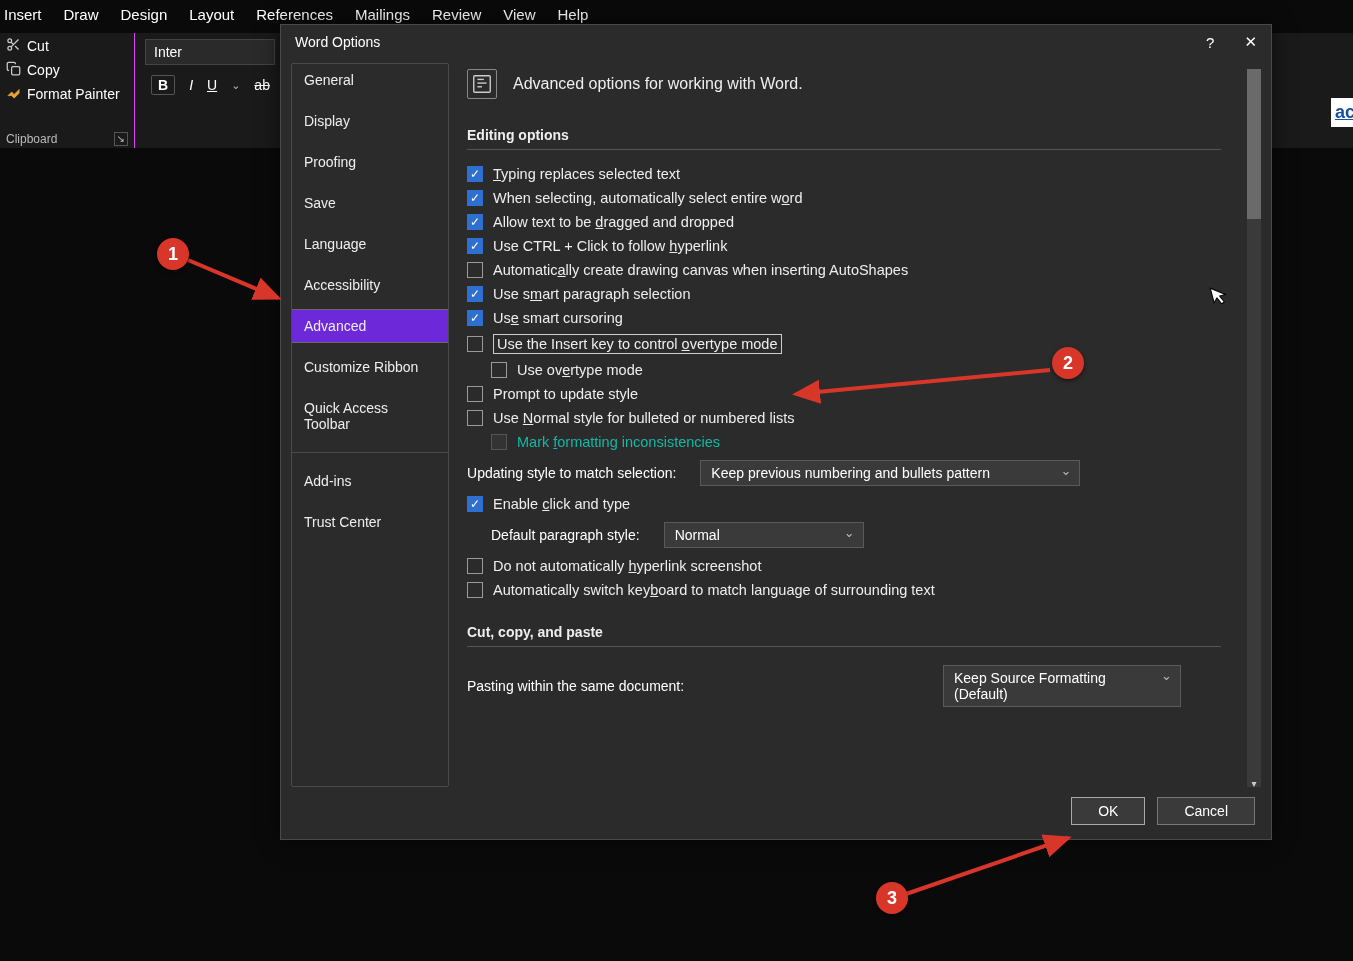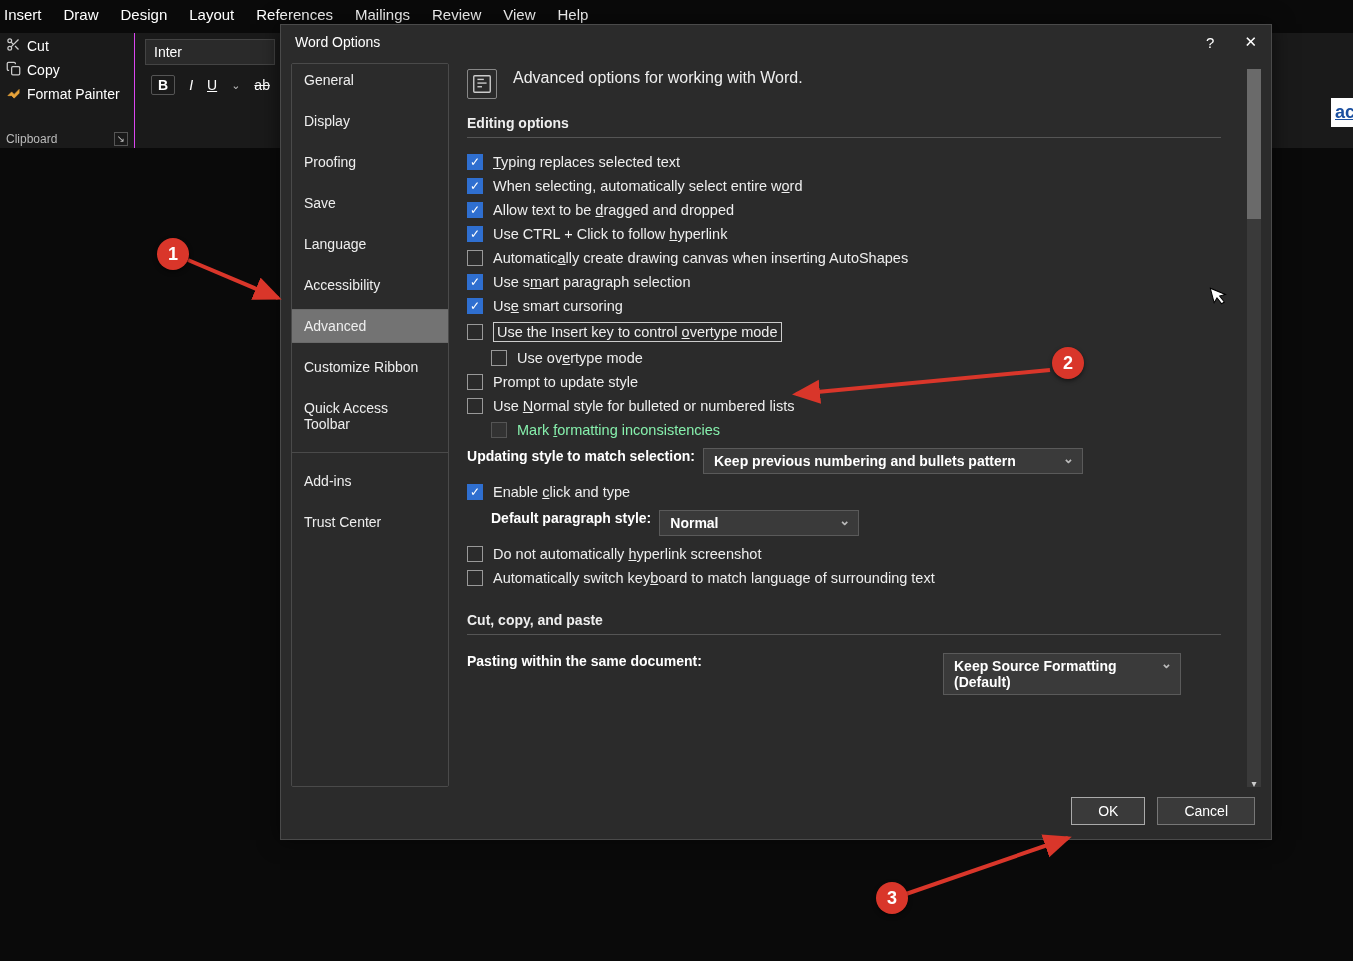--- a/index.html
+++ b/index.html
@@ -128,40 +128,40 @@
     overflow-y: auto;
     gap: 9px;
   }
   .sidebar-item {
     padding: 8px 12px;
     font-size: 14px;
     color: #eee;
     cursor: pointer;
   }
   .sidebar-item.selected {
-    background: #737373;
+    background: #6d28d9;
     border: 1px solid #6a6a6a;
     margin: -1px;
   }
   .sidebar-sep {
     height: 1px; background: #4a4a4a; margin: 3px 0;
   }
 
   .content {
     flex: 1;
     padding: 6px 18px 6px 10px;
     overflow-y: auto;
     position: relative;
   }
 
   .content-header {
     display: flex;
-    align-items: flex-start;
+    align-items: center;
     gap: 16px;
-    margin-bottom: 16px;
+    margin-bottom: 28px;
   }
   .content-header .hicon {
     width: 30px; height: 30px; border: 1px solid #888; border-radius: 2px;
     display: flex; align-items: center; justify-content: center;
   }
   .content-header .htext { font-size: 16px; color: #eee; }
 
   .section-title {
     font-size: 14px;
     font-weight: 600;
@@ -175,21 +175,21 @@
   .opt-row {
     display: flex;
     align-items: center;
     gap: 10px;
     padding: 4px 0;
     font-size: 14.5px;
     color: #eee;
   }
   .opt-row.indent { padding-left: 24px; }
   .opt-row .u { text-decoration: underline; }
-  .opt-row.disabled { color: #86efac; }
+  .opt-row.disabled { color: #14b8a6; }
 
   .checkbox {
     width: 16px; height: 16px;
     border: 1px solid #999;
     background: #2b2b2b;
     display: inline-flex;
     align-items: center;
     justify-content: center;
     flex-shrink: 0;
   }
@@ -221,21 +221,21 @@
   }
   .dropdown::after {
     content: "⌄";
     position: absolute;
     right: 8px;
     top: 2px;
     font-size: 13px;
     color: #bbb;
   }
 
-  .label-inline { display: flex; align-items: flex-start; gap: 8px; padding: 6px 0; font-weight: bold; }
+  .label-inline { display: flex; align-items: center; gap: 24px; padding: 6px 0; }
 
   .dialog-footer {
     display: flex;
     justify-content: flex-end;
     gap: 12px;
     padding: 10px 16px 14px;
   }
   .btn {
     padding: 5px 26px;
     background: #3a3a3a;

